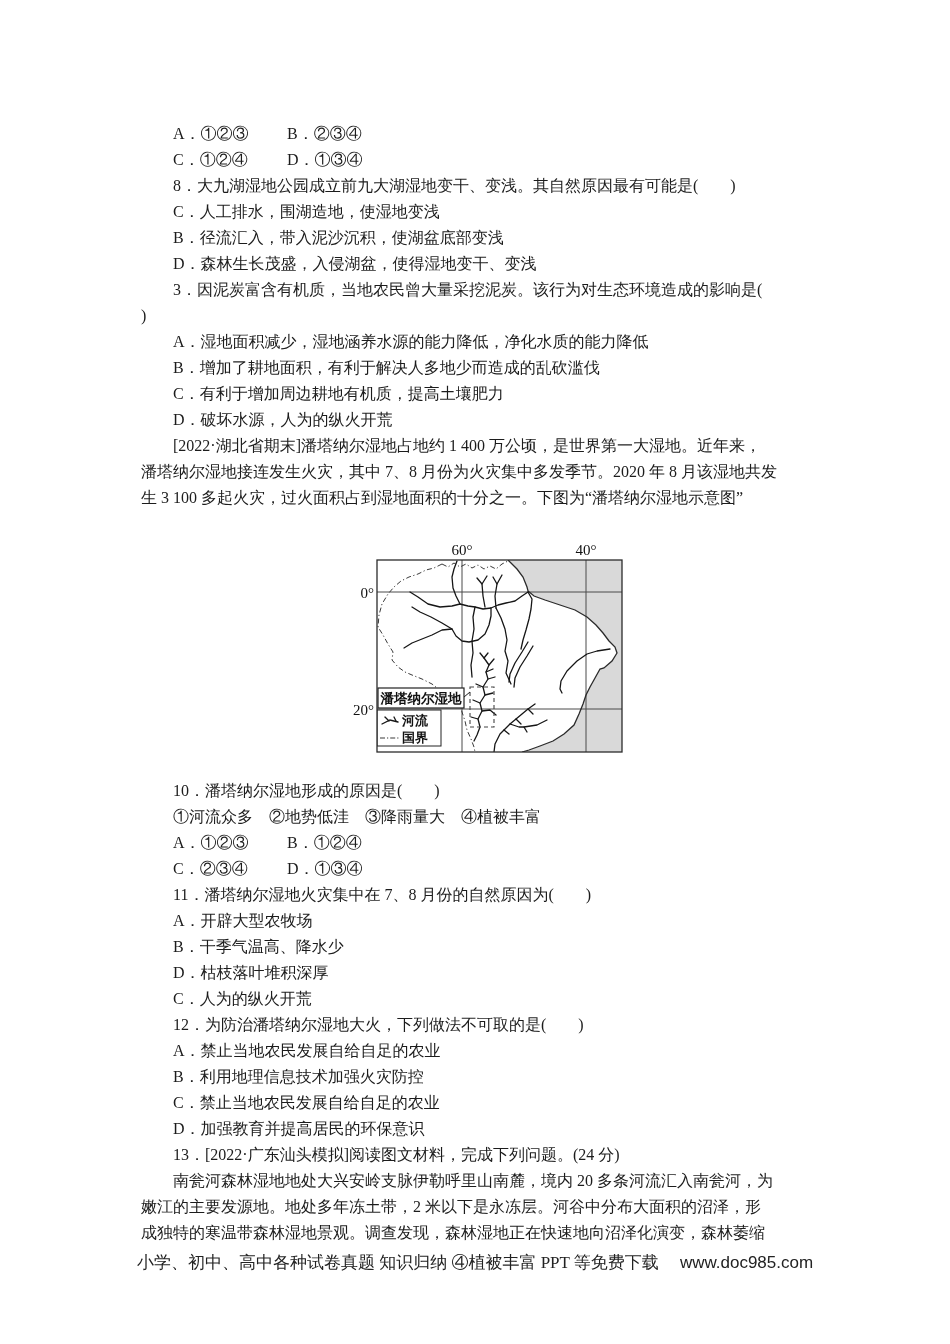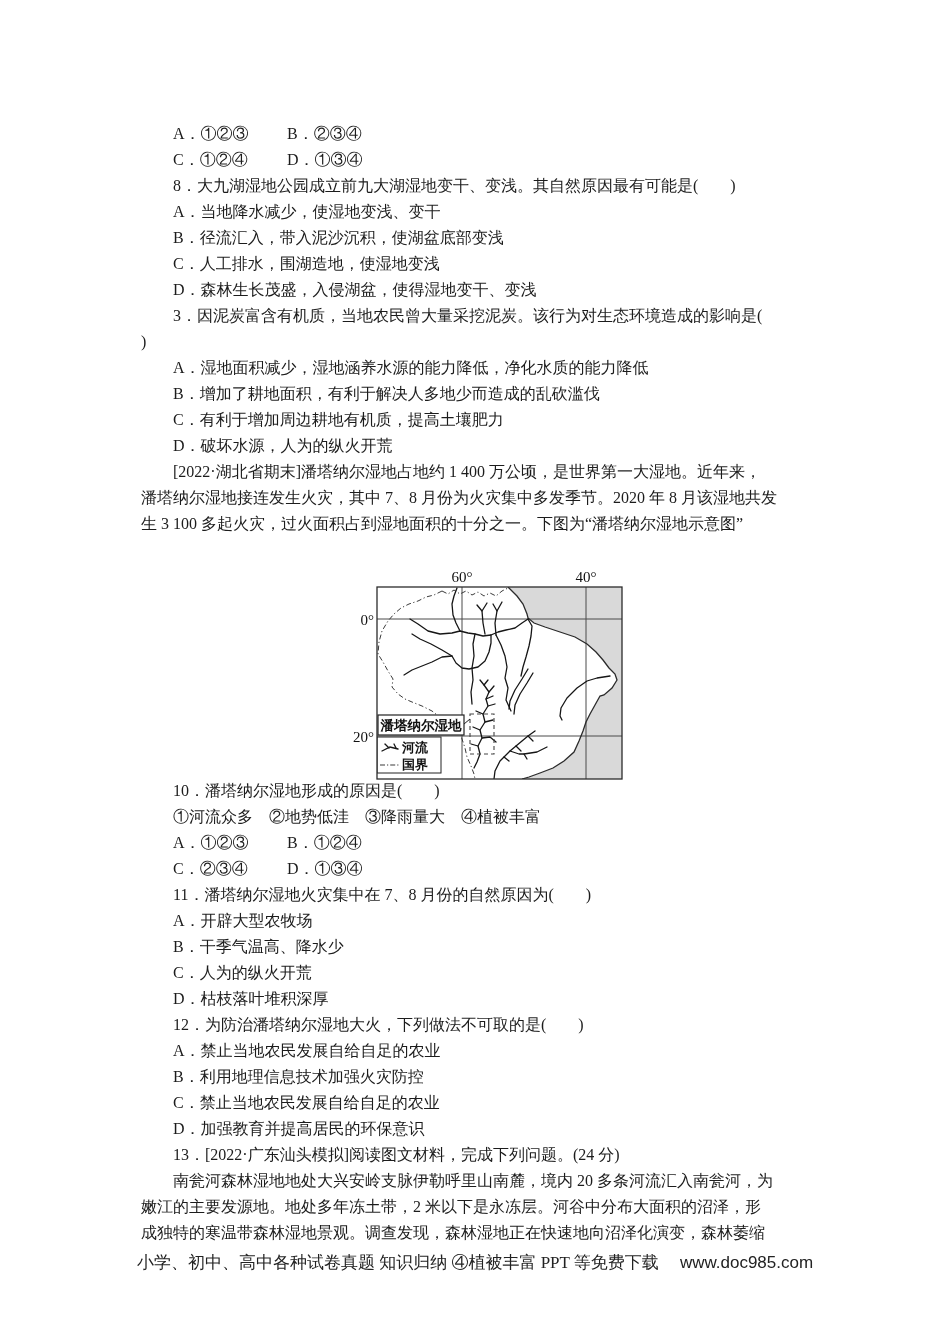--- a/index.html
+++ b/index.html
@@ -8,21 +8,21 @@
     width:950px;height:1344px;
     background:#ffffff;
     font-family:"Liberation Serif","DejaVu Serif",serif;
     color:#1c1c1c;
     overflow:hidden;
   }
   .tblock{position:absolute;left:141px;width:700px;font-size:16px;}
   .ln{height:26px;line-height:26px;white-space:nowrap;}
   .ind{padding-left:32px;}
   .optA{display:inline-block;width:114px;}
-  #map-wrap{position:absolute;left:352px;top:568px;width:277px;height:214px;}
+  #map-wrap{position:absolute;left:352px;top:541px;width:277px;height:214px;}
   #map-wrap svg{display:block;width:277px;height:214px;}
   .map-txt{font-family:"Liberation Serif","DejaVu Serif",serif;fill:#111;}
   #footer{
     position:absolute;left:0;top:1251px;width:950px;
     text-align:center;font-size:17px;color:#222;
     font-family:"Liberation Serif","DejaVu Serif",serif;
     white-space:nowrap;
   }
   #footer .site{margin-left:21px;font-family:"Liberation Sans","DejaVu Sans",sans-serif;}
 </style>
@@ -32,23 +32,22 @@
 <div id="page">
 
   <div class="tblock" style="top:121px">
     <div class="ln ind">
       <span class="optA">A．①②③</span><span>B．②③④</span>
     </div>
     <div class="ln ind">
       <span class="optA">C．①②④</span><span>D．①③④</span>
     </div>
     <div class="ln ind">8．大九湖湿地公园成立前九大湖湿地变干、变浅。其自然原因最有可能是(　　)</div>
-    <div class="ln ind">A．当地降水减少，使湿地变浅、变干</div>
+    <div class="ln ind">C．人工排水，围湖造地，使湿地变浅</div>
     <div class="ln ind">B．径流汇入，带入泥沙沉积，使湖盆底部变浅</div>
-    <div class="ln ind">C．人工排水，围湖造地，使湿地变浅</div>
     <div class="ln ind">D．森林生长茂盛，入侵湖盆，使得湿地变干、变浅</div>
     <div class="ln ind">3．因泥炭富含有机质，当地农民曾大量采挖泥炭。该行为对生态环境造成的影响是(</div>
     <div class="ln">)</div>
     <div class="ln ind">A．湿地面积减少，湿地涵养水源的能力降低，净化水质的能力降低</div>
     <div class="ln ind">B．增加了耕地面积，有利于解决人多地少而造成的乱砍滥伐</div>
     <div class="ln ind">C．有利于增加周边耕地有机质，提高土壤肥力</div>
     <div class="ln ind">D．破坏水源，人为的纵火开荒</div>
     <div class="ln ind">[2022·湖北省期末]潘塔纳尔湿地占地约 1 400 万公顷，是世界第一大湿地。近年来，</div>
     <div class="ln">潘塔纳尔湿地接连发生火灾，其中 7、8 月份为火灾集中多发季节。2020 年 8 月该湿地共发</div>
     <div class="ln">生 3 100 多起火灾，过火面积占到湿地面积的十分之一。下图为“潘塔纳尔湿地示意图”</div>
@@ -144,22 +143,22 @@
     <div class="ln ind">①河流众多　②地势低洼　③降雨量大　④植被丰富</div>
     <div class="ln ind">
       <span class="optA">A．①②③</span><span>B．①②④</span>
     </div>
     <div class="ln ind">
       <span class="optA">C．②③④</span><span>D．①③④</span>
     </div>
     <div class="ln ind">11．潘塔纳尔湿地火灾集中在 7、8 月份的自然原因为(　　)</div>
     <div class="ln ind">A．开辟大型农牧场</div>
     <div class="ln ind">B．干季气温高、降水少</div>
+    <div class="ln ind">D．枯枝落叶堆积深厚</div>
     <div class="ln ind">C．人为的纵火开荒</div>
-    <div class="ln ind">D．枯枝落叶堆积深厚</div>
     <div class="ln ind">12．为防治潘塔纳尔湿地大火，下列做法不可取的是(　　)</div>
     <div class="ln ind">A．禁止当地农民发展自给自足的农业</div>
     <div class="ln ind">B．利用地理信息技术加强火灾防控</div>
     <div class="ln ind">C．禁止当地农民发展自给自足的农业</div>
     <div class="ln ind">D．加强教育并提高居民的环保意识</div>
     <div class="ln ind">13．[2022·广东汕头模拟]阅读图文材料，完成下列问题。(24 分)</div>
     <div class="ln ind">南瓮河森林湿地地处大兴安岭支脉伊勒呼里山南麓，境内 20 多条河流汇入南瓮河，为</div>
     <div class="ln">嫩江的主要发源地。地处多年冻土带，2 米以下是永冻层。河谷中分布大面积的沼泽，形</div>
     <div class="ln">成独特的寒温带森林湿地景观。调查发现，森林湿地正在快速地向沼泽化演变，森林萎缩</div>
   </div>

